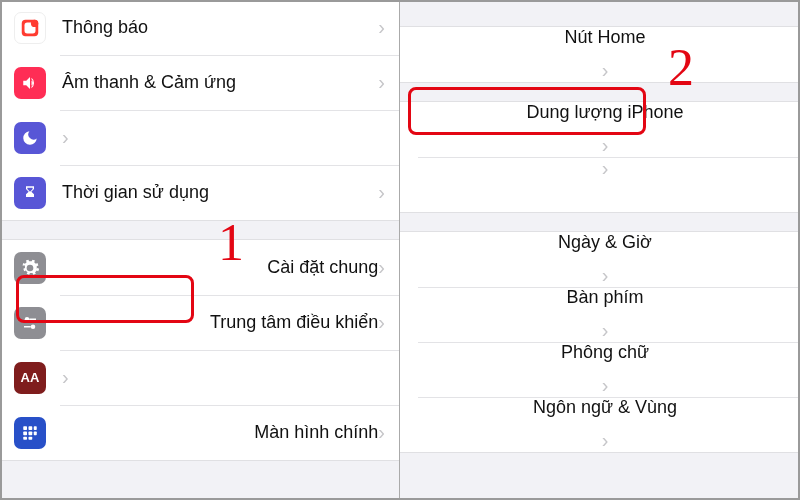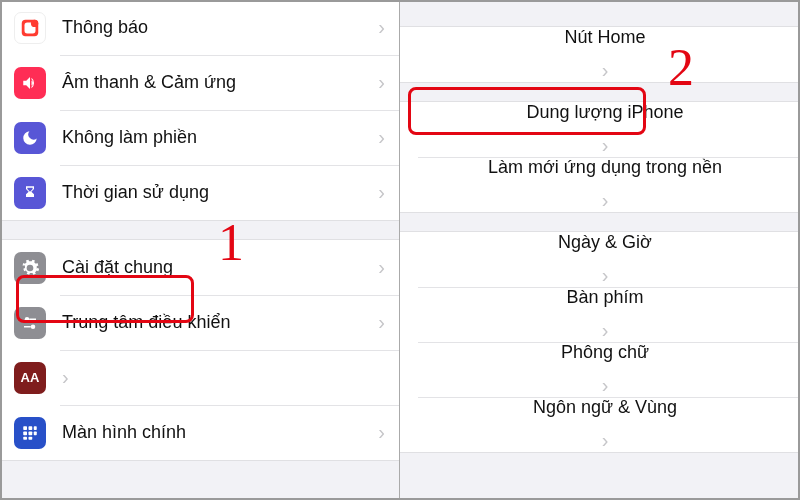--- a/index.html
+++ b/index.html
@@ -27,21 +27,21 @@
     background: #f2f2f6;
     position: relative;
   }
   .col-left { width: 400px; border-right: 1px solid #aaa; }
   .col-right { width: 400px; }
   .group {
     background: #fff;
     border-top: 1px solid #e0e0e3;
     border-bottom: 1px solid #e0e0e3;
   }
-  .group + .group { margin-top: 18px; }
+  .group + .group { margin-top: 18px; text-align: right; }
   .col-left .group:first-child { margin-top: 0; border-top: none; }
   .col-right .spacer-top { height: 26px; }
   .row {
     display: flex;
     align-items: center;
     height: 55px;
     padding: 0 14px 0 14px;
     background: #fff;
     cursor: pointer;
     position: relative;
@@ -125,21 +125,20 @@
         </div>
         <span class="label">Âm thanh &amp; Cảm ứng</span>
         <span class="chev">›</span>
       </div>
       <div class="row">
         <div class="icon-wrap" style="background:#5856d6">
           <svg width="18" height="18" viewBox="0 0 24 24" fill="#fff">
               <path d="M21 12.8A9 9 0 1111.2 3a7 7 0 009.8 9.8z"></path>
             </svg>
         </div>
-        <span class="label">Không làm phiền</span>
         <span class="chev">›</span>
       </div>
       <div class="row">
         <div class="icon-wrap" style="background:#5856d6">
           <svg width="16" height="18" viewBox="0 0 24 24" fill="#fff">
               <path d="M6 2h12v4l-4 4 4 4v4H6v-4l4-4-4-4V2zm2 2v2l4 4 4-4V4H8z"></path>
             </svg>
         </div>
         <span class="label">Thời gian sử dụng</span>
         <span class="chev">›</span>
@@ -200,21 +199,20 @@
         <span class="label">Nút Home</span>
         <span class="chev">›</span>
       </div>
     </div>
     <div class="group">
       <div class="row">
         <span class="label">Dung lượng iPhone</span>
         <span class="chev">›</span>
       </div>
       <div class="row">
-        <span class="label">Làm mới ứng dụng trong nền</span>
         <span class="chev">›</span>
       </div>
     </div>
     <div class="group">
       <div class="row">
         <span class="label">Ngày &amp; Giờ</span>
         <span class="chev">›</span>
       </div>
       <div class="row">
         <span class="label">Bàn phím</span>

